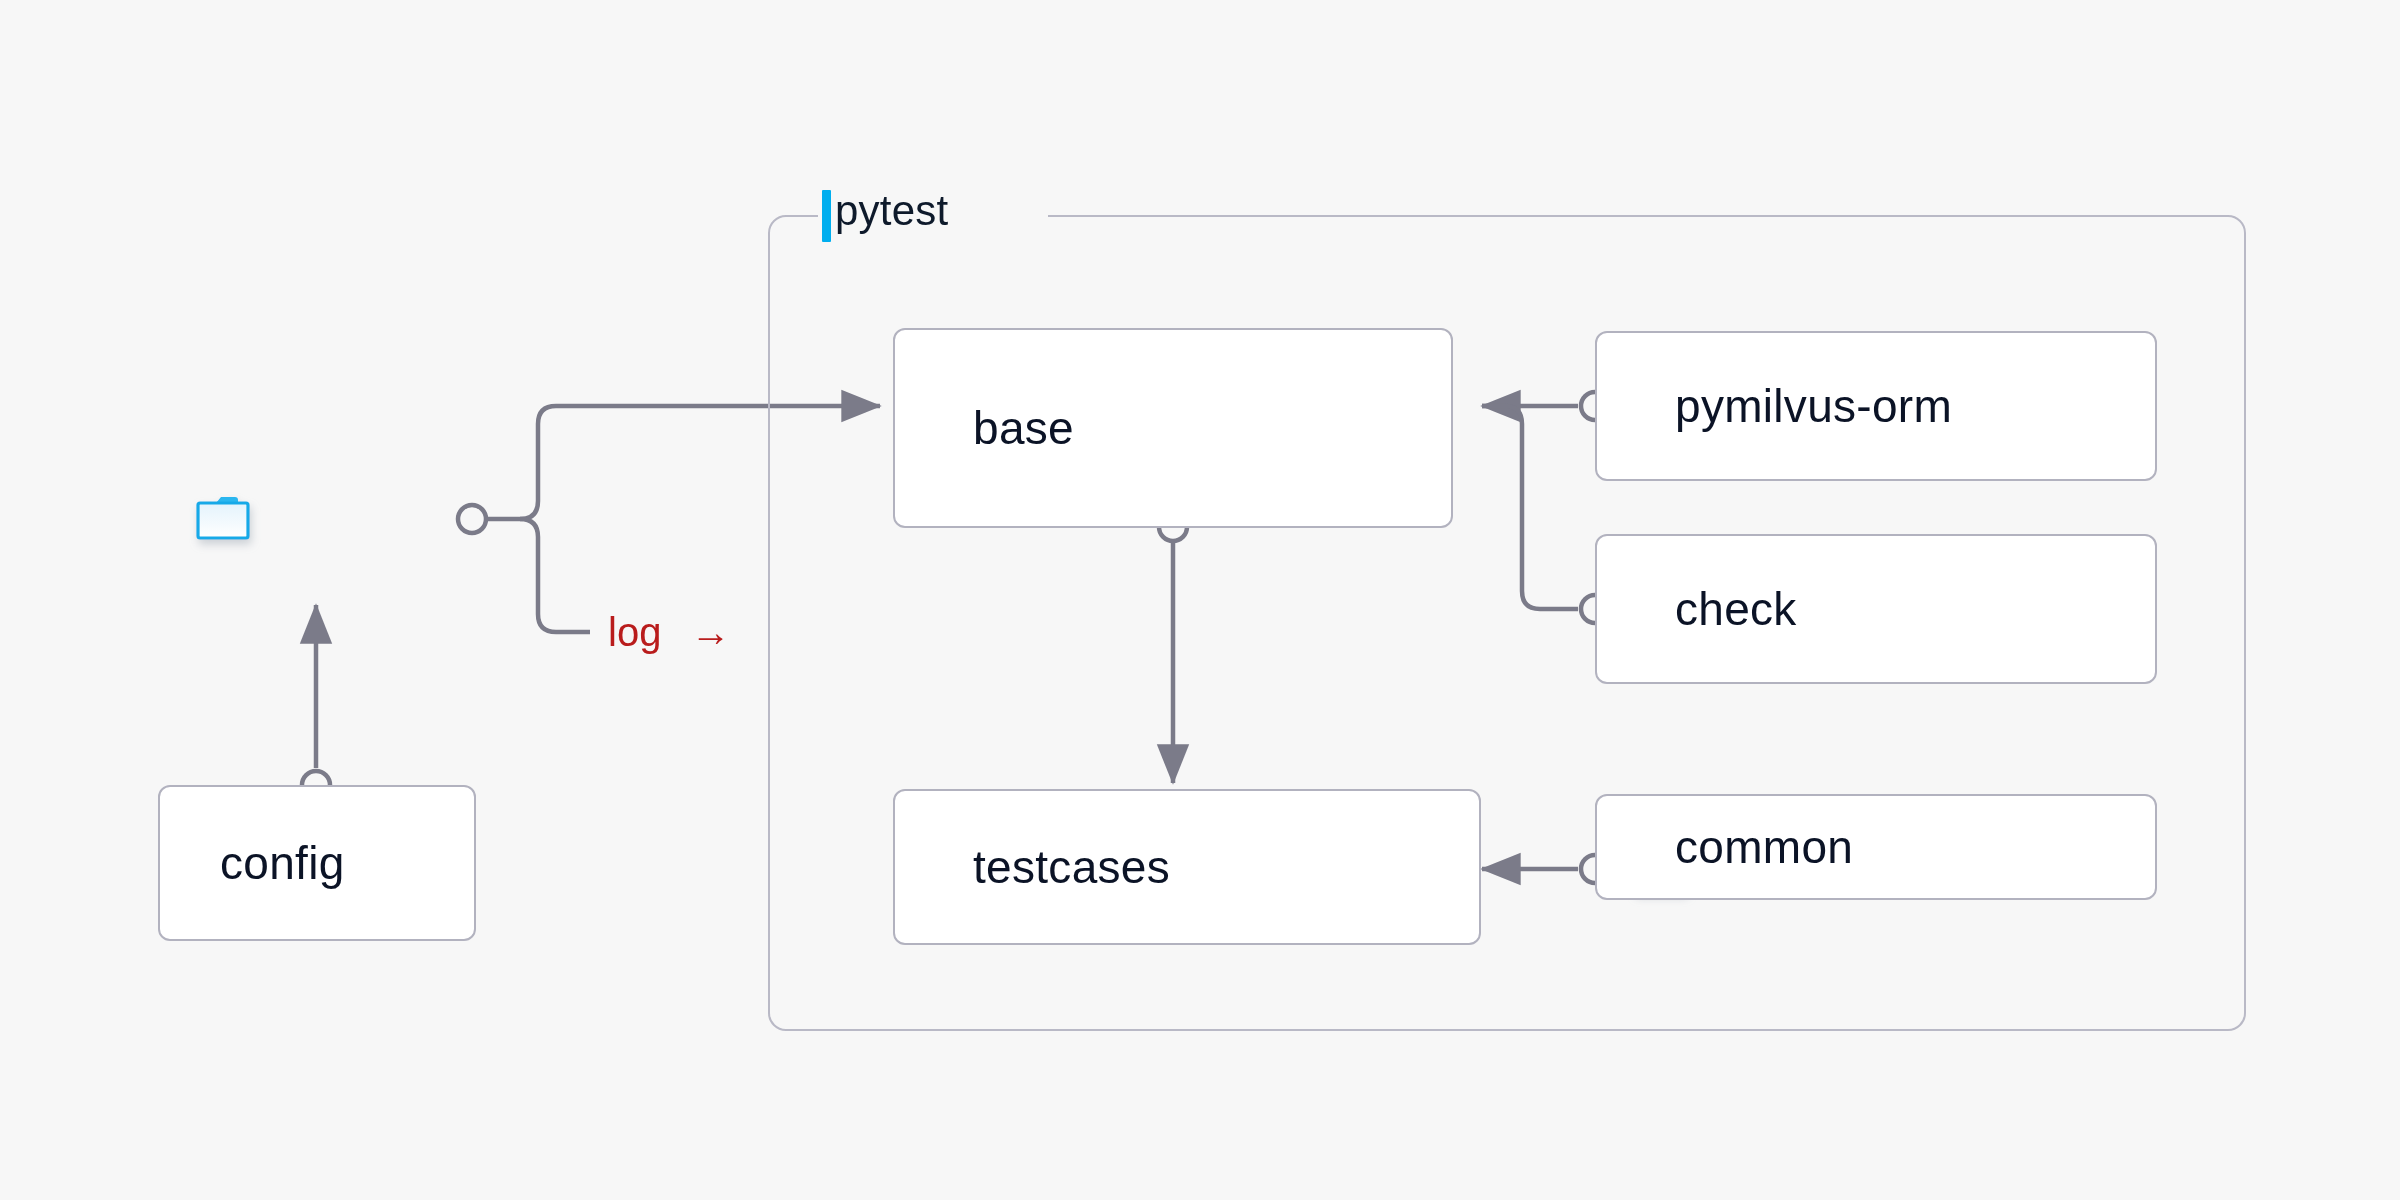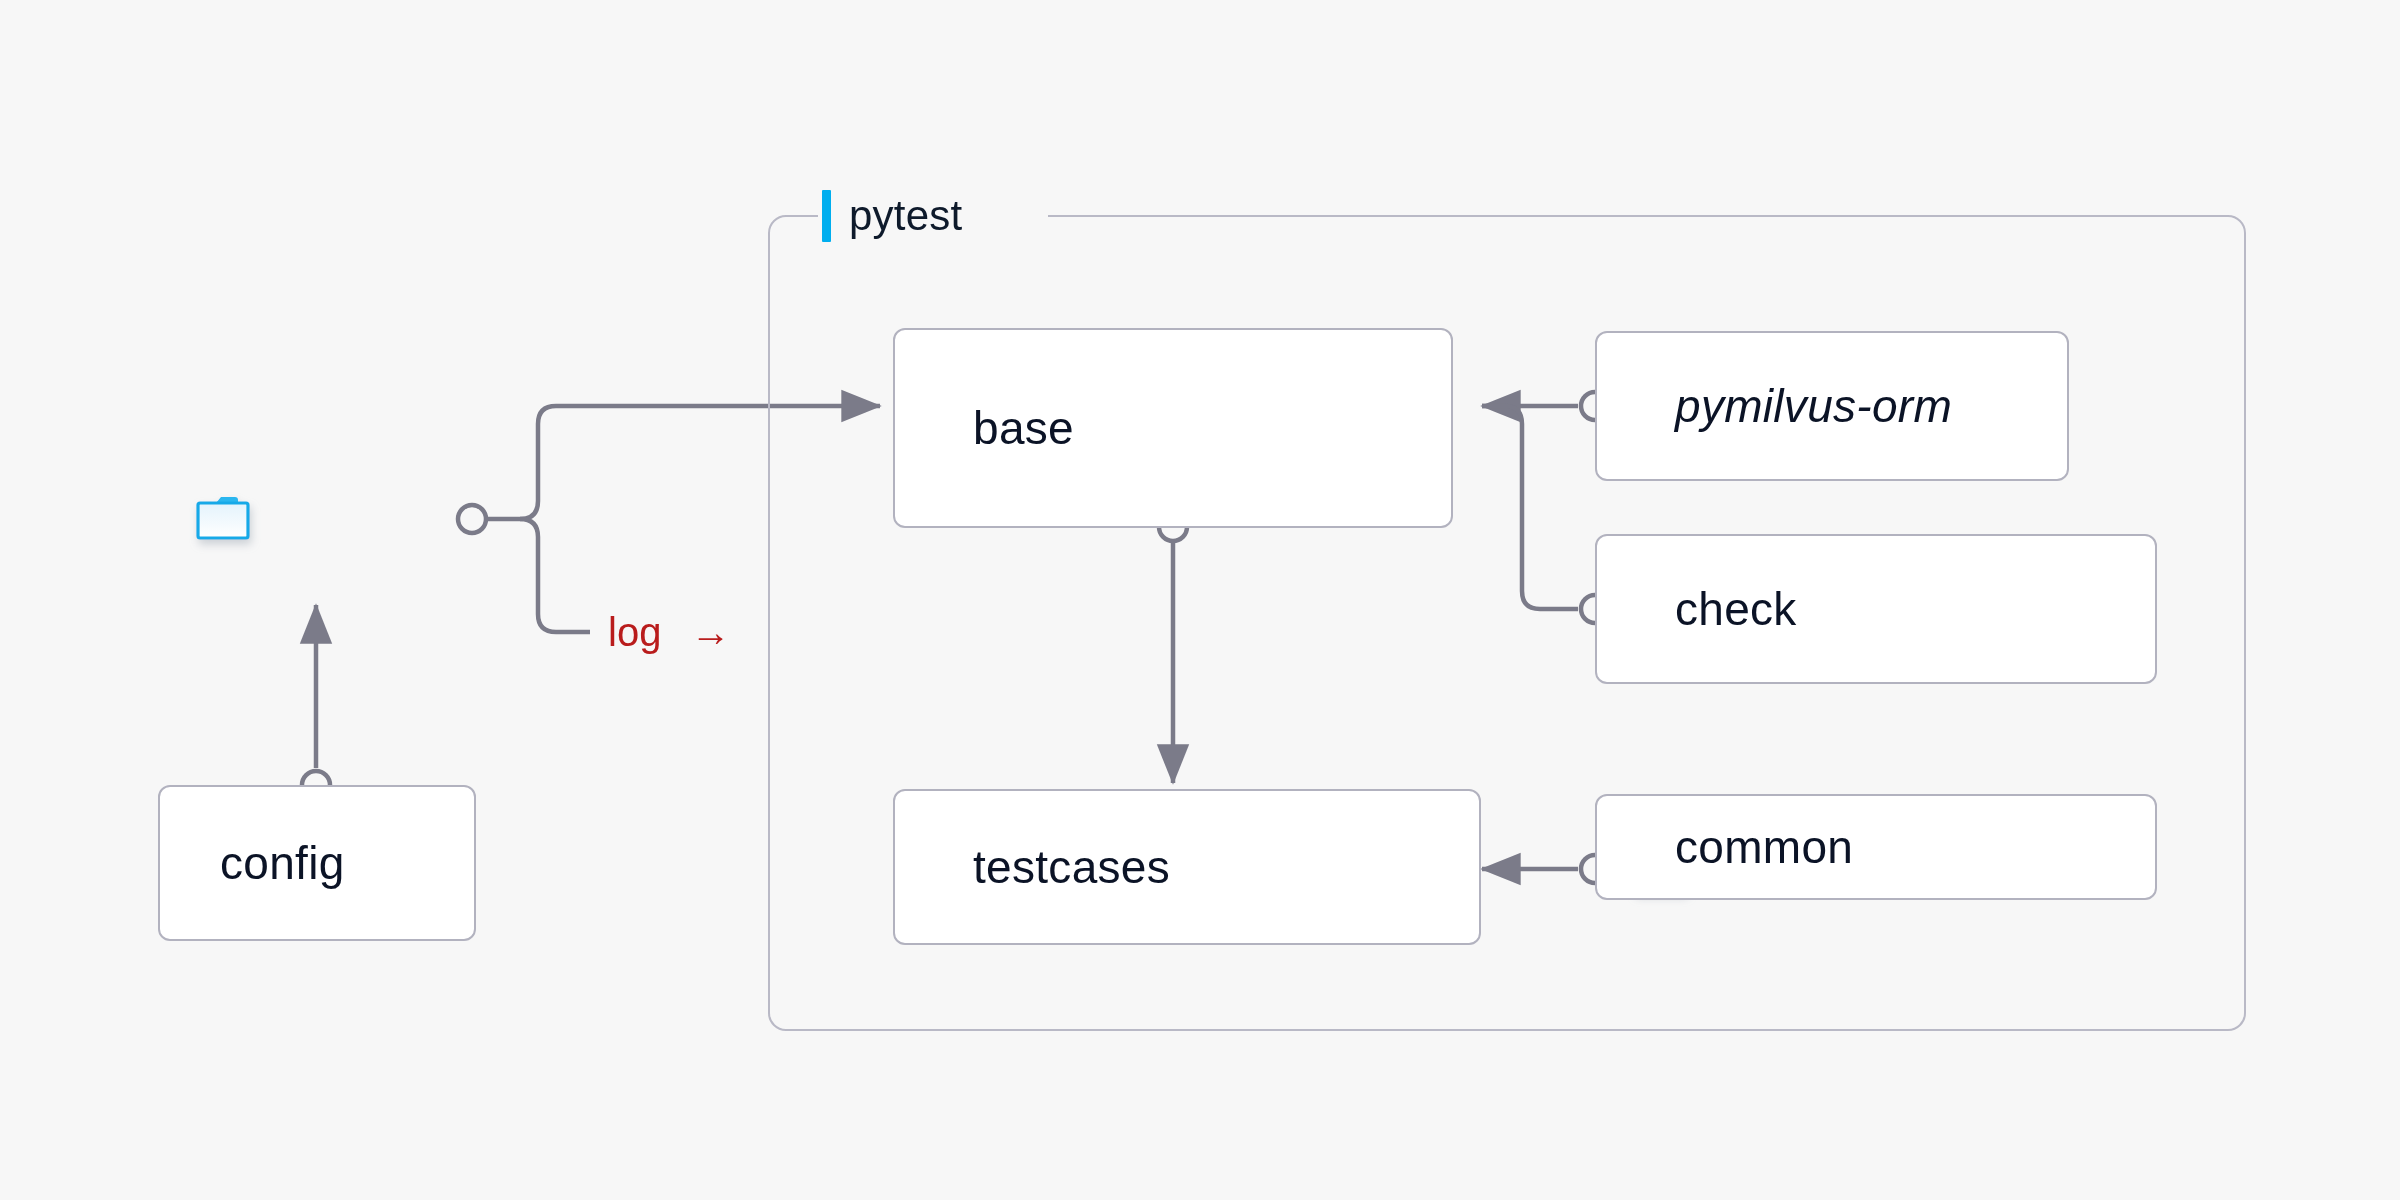--- a/index.html
+++ b/index.html
@@ -15,22 +15,22 @@
   
   .group-box{
     position:absolute;
     border:2px solid #b9b9c6;
     border-radius:18px;
     background:transparent;
     box-sizing:border-box;
   }
   .group-label-wrap{
     position:absolute;
-    display:flex;align-items:center;
-    gap:18px;
+    display:flex;
+    gap:4px;
   }
   .group-accent{
     width:9px;height:52px;background:#00aeef;border-radius:1px;
   }
   .group-title{
     font-size:42px;color:#0e1a2b;font-weight:400;letter-spacing:.2px;
     background:#f7f7f7;padding:0 14px 0 0;line-height:1;
   }
   .group-mask{
     position:absolute;background:#f7f7f7;
@@ -182,21 +182,21 @@
   <div class="node" style="left:893px;top:328px;width:560px;height:200px;">
     <div class="folder"></div>
     <span class="node-label">base</span>
   </div>
 
   <div class="node" style="left:893px;top:789px;width:588px;height:156px;">
     <div class="folder"></div>
     <span class="node-label">testcases</span>
   </div>
 
-  <div class="node" style="left:1595px;top:331px;width:474px;height:150px;font-style:italic;">
+  <div class="node" style="left:1595px;top:331px;width:562px;height:150px;">
     <div class="folder"></div>
     <span class="node-label">pymilvus-orm</span>
   </div>
 
   <div class="node" style="left:1595px;top:534px;width:562px;height:150px;">
     <div class="folder"></div>
     <span class="node-label">check</span>
   </div>
 
   <div class="node" style="left:1595px;top:794px;width:562px;height:106px;">

